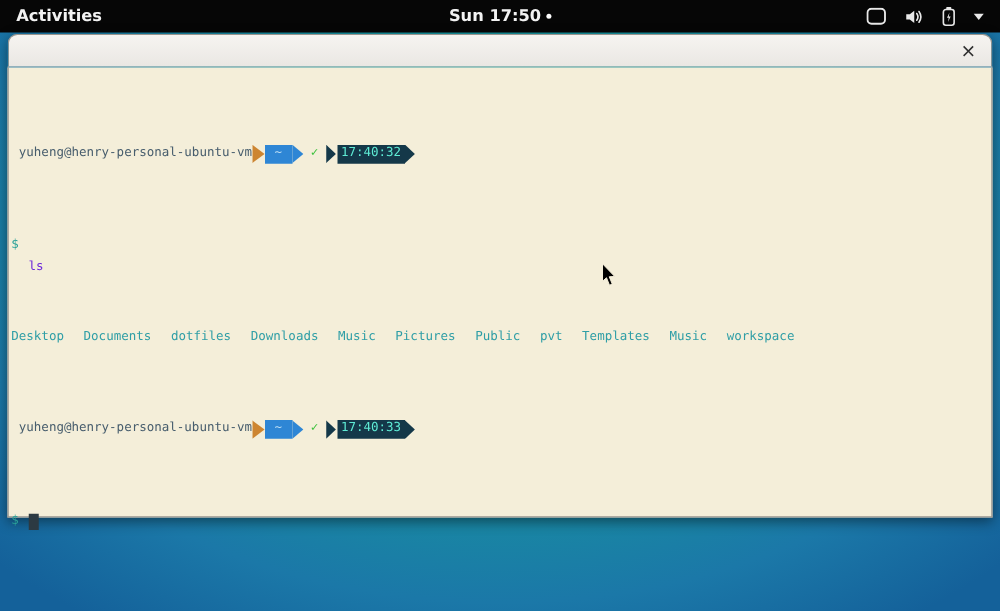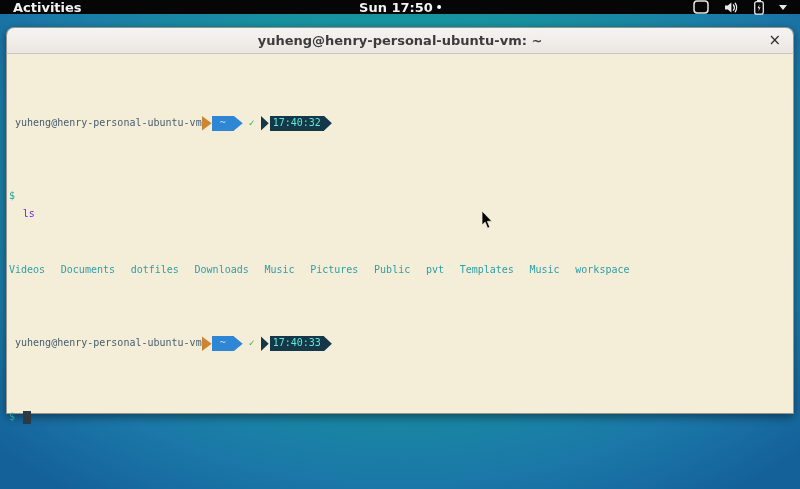--- a/index.html
+++ b/index.html
@@ -6,21 +6,21 @@
   html,body { width:800px; height:489px; overflow:hidden; }
   body {
     position:relative;
     font-family:"DejaVu Sans", sans-serif;
     background: radial-gradient(ellipse 560px 380px at 50% 38%,
       #1ba795 0%, #17939f 45%, #1b78a8 78%, #14619a 100%);
   }
 
   
   .topbar {
-    position:absolute; top:0; left:0; right:0; height:14px;
+    position:absolute; top:0; left:0; right:0; height:26px;
     background:#060606; color:#f2f2f2;
     display:flex; align-items:center;
     font-size:13px; font-weight:600;gap:31px;
   }
   .activities { margin-left:13px; cursor:default; }
   .appmenu { margin-left:24px; display:flex; align-items:center; gap:7px; }
   .appmenu .caret, .status .caret {
     width:0; height:0; border-left:4px solid transparent;
     border-right:4px solid transparent; border-top:5px solid #e8e8e8;
     display:inline-block;
@@ -122,21 +122,20 @@
         <rect x="1.7" y="2.6" width="8.6" height="12.6" rx="2" fill="none" stroke="#e8e8e8" stroke-width="1.3"></rect>
         <path d="M6.6 5 L4.6 9.2 L6 9.2 L5.4 12.6 L7.5 8.2 L6 8.2 Z" fill="#e8e8e8"></path>
       </svg>
     </span>
     <span class="caret"></span>
   </span>
 </div>
 
 <div class="window">
   <div class="titlebar">
-    <span>yuheng@henry-personal-ubuntu-vm: ~</span>
     <span class="close-btn">×</span>
   </div>
 
   <div class="term">
 
     
     <div class="line">
       <span> yuheng@henry-personal-ubuntu-vm</span>
       <span class="pl-sep sep-orange"></span>
       <span class="pl-blue">~</span>
@@ -149,21 +148,21 @@
     </div>
 
     
     <div class="line">
       <span class="dollar">$</span>
       <span class="cmd">ls</span>
     </div>
 
     
     <div class="line">
-      <span class="dir">Videos</span>
+      <span class="dir">Desktop</span>
       <span class="dir">Documents</span>
       <span class="dir">dotfiles</span>
       <span class="dir">Downloads</span>
       <span class="dir">Music</span>
       <span class="dir">Pictures</span>
       <span class="dir">Public</span>
       <span class="dir">pvt</span>
       <span class="dir">Templates</span>
       <span class="dir">Music</span>
       <span class="dir">workspace</span>

